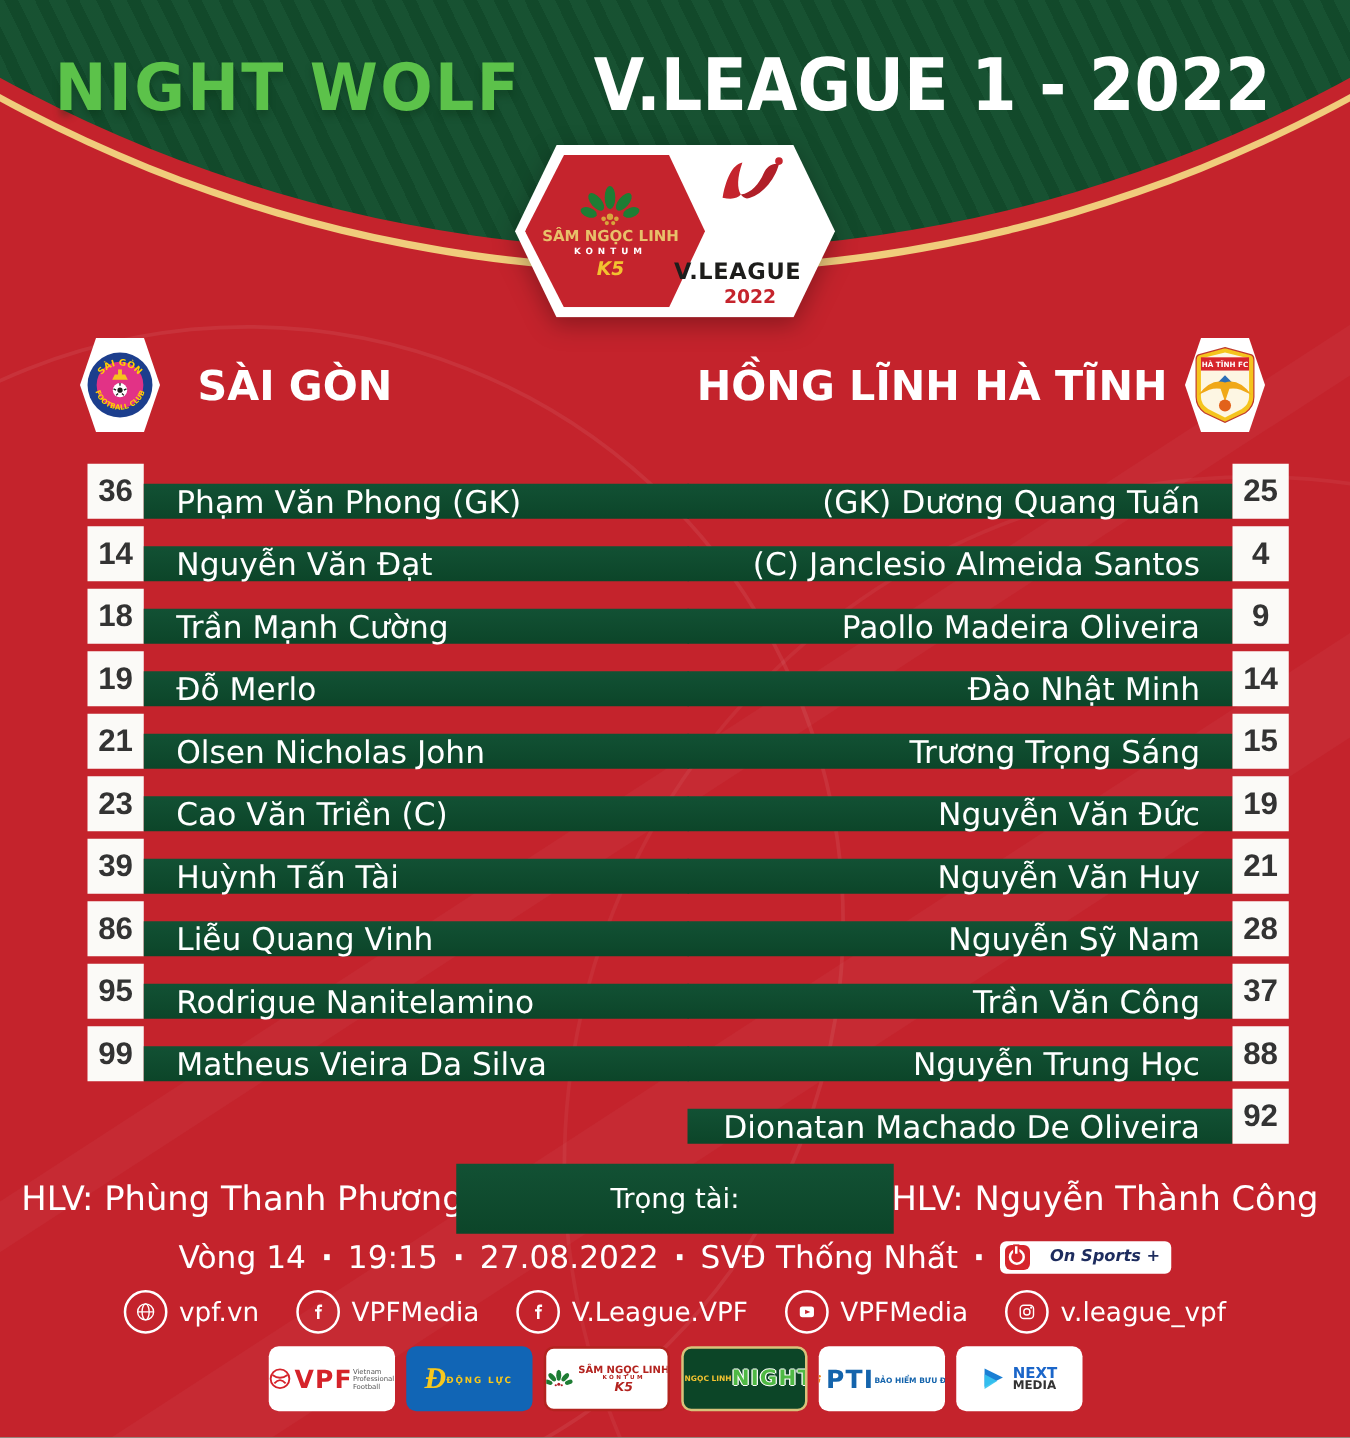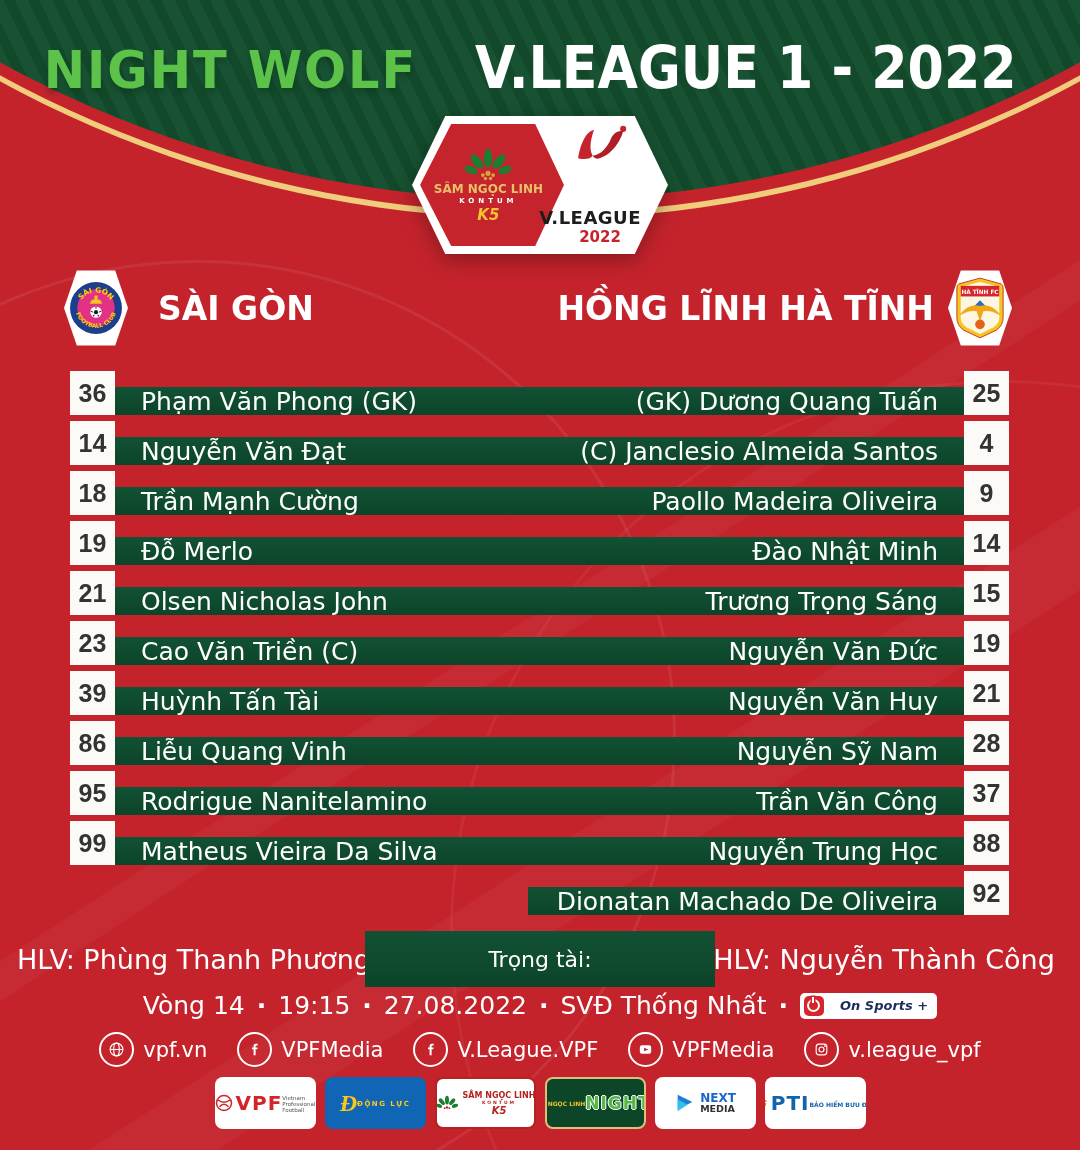--- a/index.html
+++ b/index.html
@@ -43,21 +43,21 @@
   .logo-hex{position:absolute;width:64px;height:80px;background:#ffffff;clip-path:polygon(0% 50%,20% 3%,80% 3%,100% 50%,80% 97%,20% 97%);display:flex;align-items:center;justify-content:center;z-index:7;}
   .hex-home{left:64px;top:268px;}
   .hex-away{left:948px;top:268px;}
   .team-name{position:absolute;top:268px;height:80px;display:flex;align-items:center;color:#fff;font-size:33px;font-weight:700;z-index:7;white-space:nowrap;}
   .team-home-name{left:158px;}
   .team-away-name{right:146px;}
 
   
   .col{position:absolute;top:371px;width:481px;z-index:7;}
   .col-home{left:49px;padding-left:21px;}
-  .col-away{left:528px;}
+  .col-away{left:550px;}
   .row{display:flex;height:44px;margin-bottom:6px;}
   .num{width:45px;background:#fbfaf7;color:#333;font-size:25px;font-weight:700;font-family:"Liberation Sans",sans-serif;display:flex;align-items:center;justify-content:center;flex:none;}
   .pname{flex:1;background:linear-gradient(180deg,#125134,#0c4529);color:#fff;font-size:25px;display:flex;align-items:center;margin-top:16px;}
   .col-home .pname{padding-left:26px;}
   .col-away .pname{justify-content:flex-end;padding-right:26px;}
 
   
   .hlv{position:absolute;top:931px;height:56px;width:312px;display:flex;align-items:center;justify-content:center;color:#fff;font-size:27px;z-index:7;white-space:nowrap;}
   .hlv-home{left:38px;}
   .hlv-away{left:728px;}
@@ -387,36 +387,36 @@
       <div class="sp-snl-col">
         <span class="sp-snl-name">SÂM NGỌC LINH</span>
         <span class="sp-snl-region">KONTUM</span>
         <span class="sp-snl-k5">K5</span>
       </div>
     </div>
     <div class="sp sp-nw">
       <span class="sp-nw-tag">NƯỚC TĂNG LỰC SÂM NGỌC LINH</span>
       <span class="sp-nw-label">NIGHT WOLF</span>
     </div>
+    <div class="sp">
+      <div class="sp-pti-row">
+        <svg viewBox="0 0 24 24" fill="none">
+            <path d="M20 12 A8 8 0 1 1 12 4" stroke="#f08019" stroke-width="3"></path>
+            <circle cx="17" cy="5" r="2" fill="#1464ac"></circle>
+            <circle cx="20.5" cy="9" r="1.5" fill="#f08019"></circle>
+          </svg>
+        <span class="sp-pti-label">PTI</span>
+      </div>
+      <span class="sp-pti-sub">BẢO HIỂM BƯU ĐIỆN</span>
+    </div>
     <div class="sp sp-nm">
       <svg viewBox="0 0 24 24">
           <polygon points="4,3 20,11 4,19" fill="#1b7fd4"></polygon>
           <polygon points="4,8 15,14 4,21" fill="#35c3f0" opacity="0.92"></polygon>
         </svg>
       <div class="sp-nm-col">
         <span class="sp-nm-line1">NEXT</span>
         <span class="sp-nm-line2">MEDIA</span>
       </div>
     </div>
-    <div class="sp">
-      <div class="sp-pti-row">
-        <svg viewBox="0 0 24 24" fill="none">
-            <path d="M20 12 A8 8 0 1 1 12 4" stroke="#f08019" stroke-width="3"></path>
-            <circle cx="17" cy="5" r="2" fill="#1464ac"></circle>
-            <circle cx="20.5" cy="9" r="1.5" fill="#f08019"></circle>
-          </svg>
-        <span class="sp-pti-label">PTI</span>
-      </div>
-      <span class="sp-pti-sub">BẢO HIỂM BƯU ĐIỆN</span>
-    </div>
   </div>
 
 </div>
 
 </body></html>

